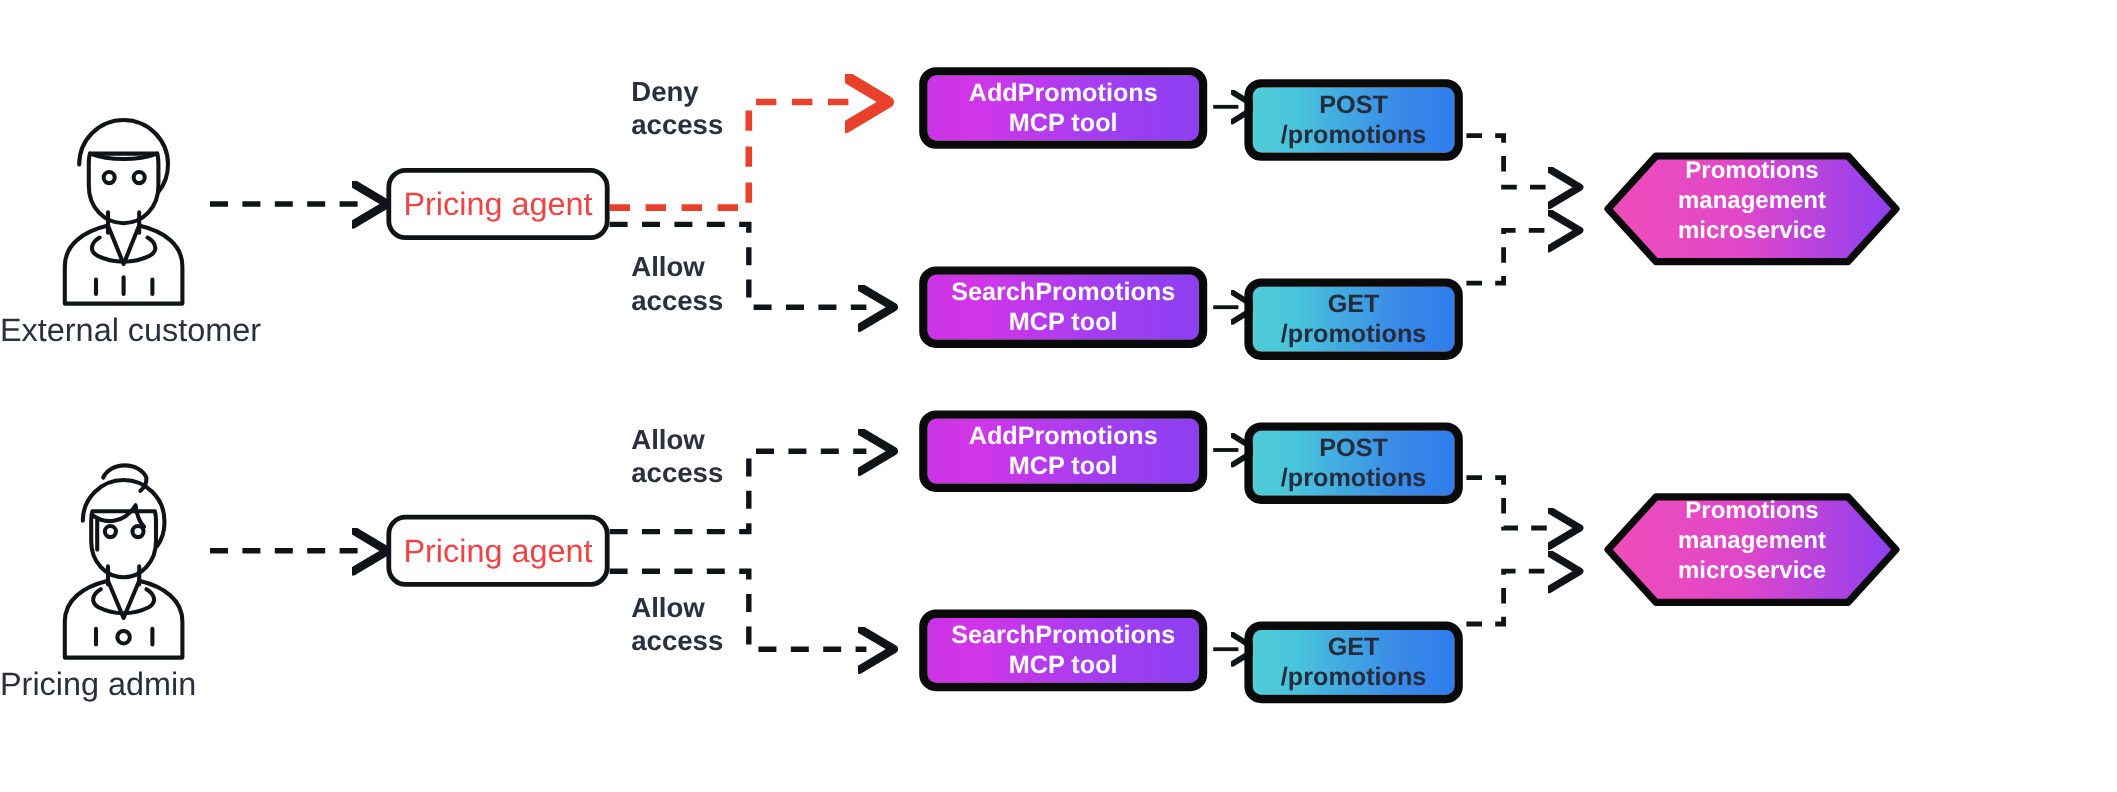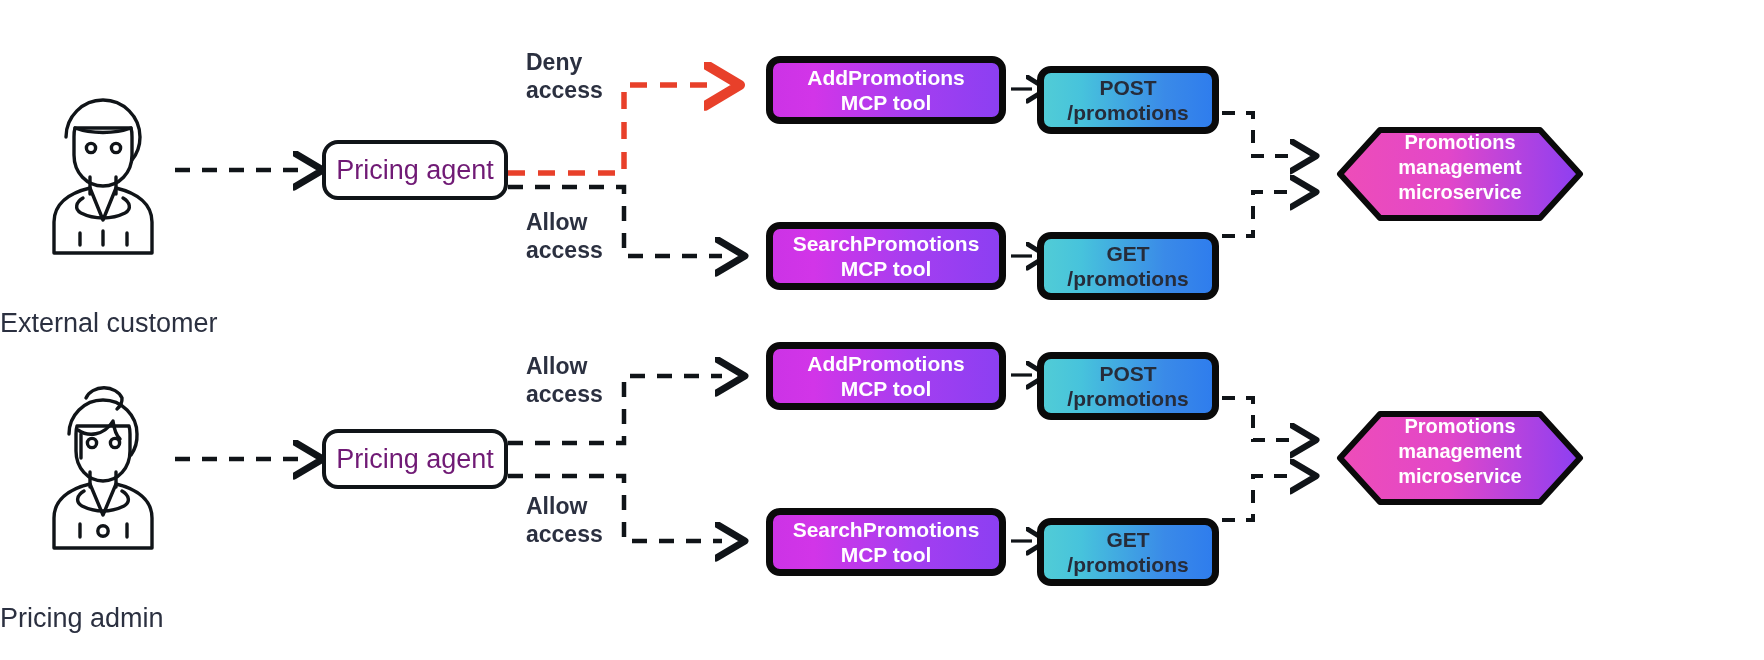--- a/index.html
+++ b/index.html
@@ -31,35 +31,34 @@
   }
   .actor-icon {
     display: block;
   }
   .actor-label {
     position: absolute;
     font-size: 27px;
     color: #2b3040;
     white-space: nowrap;
     font-family: "Liberation Sans", sans-serif;
-    margin-top: 48px;
   }
 
   
   .agent-box {
     position: absolute;
     box-sizing: border-box;
     background: #ffffff;
     border: 4px solid #101418;
     border-radius: 16px;
     display: flex;
     align-items: center;
     justify-content: center;
     font-size: 27px;
-    color: #701a75;
+    color: #ef4444;
     white-space: nowrap;
     font-family: "Liberation Sans", sans-serif;
   }
 
   
   .edge-label {
     position: absolute;
     font-size: 23px;
     font-weight: bold;
     color: #2b3040;
@@ -226,21 +225,21 @@
         <path d="M38,148 l0,12 M61,146 l0,14 M85,148 l0,12"></path>
       </g>
     </svg>
     <div class="actor-label" style="left:-42px; top:175px;">External customer</div>
   </div>
 
   <div class="agent-box" style="left:322px; top:140px; width:186px; height:60px;">
     <span>Pricing agent</span>
   </div>
 
-  <div class="edge-label" style="left:526px; top:48px;">Deny
+  <div class="edge-label" style="left:526px; top:62px;">Deny
 access</div>
   <div class="edge-label" style="left:526px; top:208px;">Allow
 access</div>
 
   <div class="node tool" style="left:766px; top:56px; width:240px; height:68px;">
     <span>AddPromotions</span>
     <span>MCP tool</span>
   </div>
   <div class="node tool" style="left:766px; top:222px; width:240px; height:68px;">
     <span>SearchPromotions</span>

